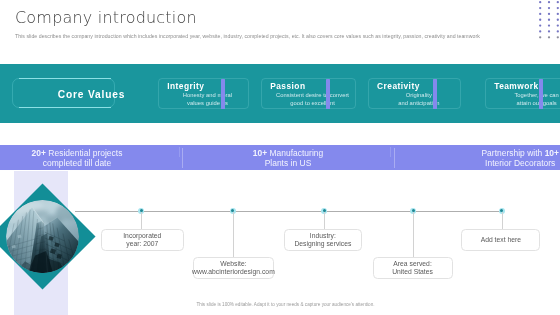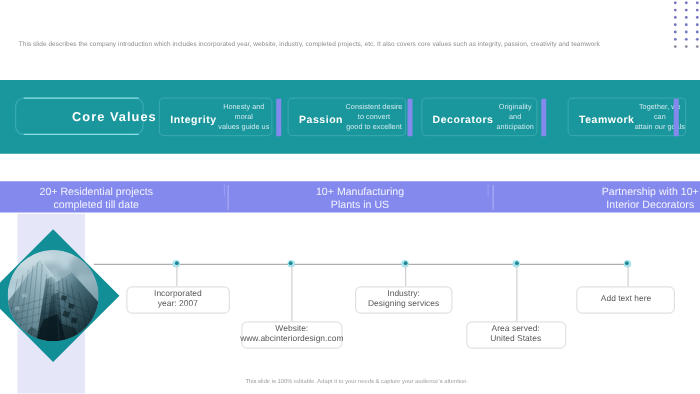--- a/index.html
+++ b/index.html
@@ -24,33 +24,33 @@
     border:.8px solid rgba(150,240,246,.22);border-radius:7px;box-sizing:border-box;}
   .cv-box::before,.cv-box::after{content:"";position:absolute;left:6px;width:92px;height:.8px;
     background:rgba(175,245,250,.72);}
   .cv-box::before{top:-0.8px;}
   .cv-box::after{bottom:-0.8px;}
   .cv-label{position:absolute;left:11.7px;top:77.8px;width:103.7px;height:30.4px;
     display:flex;align-items:center;justify-content:center;color:#ffffff;
     font-size:10.2px;font-weight:bold;letter-spacing:0.85px;padding-top:2.8px;box-sizing:border-box;margin-left:28px;}
   .cv-card{position:absolute;top:77.8px;height:31.2px;box-sizing:border-box;
     border:.7px solid rgba(170,240,246,.18);border-radius:4px;
-    display:flex;flex-direction:row;align-items:center;justify-content:flex-start;
-    padding-top:2.5px;padding-left:8.2px;}
+    display:flex;flex-direction:column;justify-content:flex-start;
+    padding-top:2.5px;padding-left:8.2px;margin-left:31px;}
   .cv-card .ct{color:#ffffff;font-size:8.4px;font-weight:bold;letter-spacing:.45px;}
   .cv-card .cd{color:#cfeaee;font-size:5.8px;text-align:center;line-height:7.8px;
     margin-top:1.1px;letter-spacing:.04px;}
   .cv-bar{position:absolute;top:79.2px;width:4.4px;height:29.9px;background:#8489ed;border-radius:.5px;}
 
   
   .purple-band{position:absolute;left:0;top:145.2px;width:560px;height:25.2px;background:#8489ed;}
   .stat{position:absolute;top:145.2px;height:25.2px;display:flex;align-items:center;
     justify-content:center;text-align:center;color:#f2f3fe;font-size:8.45px;line-height:10.3px;padding-top:0.4px;box-sizing:border-box;
     letter-spacing:.02px;}
-  .stat b{font-weight:normal;}
+  .stat b{font-weight:bold;}
   .sep{position:absolute;top:148.2px;width:.7px;height:20px;background:rgba(255,255,255,.3);}
   .sep2{position:absolute;top:147px;width:.6px;height:10px;background:rgba(255,255,255,.16);}
 
   
   .lav{position:absolute;left:14px;top:171px;width:54px;height:144px;background:#e6e6f9;}
 
   
   .dia-wrap{position:absolute;left:-11px;top:183px;width:106px;height:106px;}
   .dia{position:absolute;left:0;top:0;width:75px;height:75px;background:#128e97;
     transform:rotate(45deg);transform-origin:center;
@@ -95,38 +95,39 @@
       <circle cx="10.00" cy="24.60" r="1.15" fill="#7676c4"></circle>
       <circle cx="18.80" cy="24.60" r="1.15" fill="#7676c4"></circle>
       <circle cx="1.20" cy="30.45" r="1.15" fill="#7676c4"></circle>
       <circle cx="10.00" cy="30.45" r="1.15" fill="#7676c4"></circle>
       <circle cx="18.80" cy="30.45" r="1.15" fill="#7676c4"></circle>
       <circle cx="1.20" cy="36.30" r="1.15" fill="#8d8d9c"></circle>
       <circle cx="10.00" cy="36.30" r="1.15" fill="#8d8d9c"></circle>
       <circle cx="18.80" cy="36.30" r="1.15" fill="#8d8d9c"></circle>
     </svg>
 
+  <div class="page-title">Company introduction</div>
   <div class="page-sub">This slide describes the company introduction which includes incorporated year, website, industry, completed projects, etc. It also covers core values such as integrity, passion, creativity and teamwork</div>
 
   <div class="teal-band"></div>
   <div class="cv-box"></div>
   <div class="cv-label">Core Values</div>
   <div id="cvcards">
       <div class="cv-card" style="left: 127px; width: 90.8px;">
         <div class="ct">Integrity</div>
         <div class="cd">Honesty and moral<br>values guide us</div>
       </div>
       <div class="cv-bar" style="left: 220.9px;"></div>
       <div class="cv-card" style="left: 230px; width: 94.9px;">
         <div class="ct">Passion</div>
         <div class="cd">Consistent desire to convert<br>good to excellent</div>
       </div>
       <div class="cv-bar" style="left: 326px;"></div>
       <div class="cv-card" style="left: 336.9px; width: 93.6px;">
-        <div class="ct">Decorators</div>
+        <div class="ct">Creativity</div>
         <div class="cd">Originality<br>and anticipation</div>
       </div>
       <div class="cv-bar" style="left: 432.6px;"></div>
       <div class="cv-card" style="left: 454px; width: 95.1px;">
         <div class="ct">Teamwork</div>
         <div class="cd">Together, we can<br>attain our goals</div>
       </div>
       <div class="cv-bar" style="left: 538.9px;"></div>
     </div>
 

